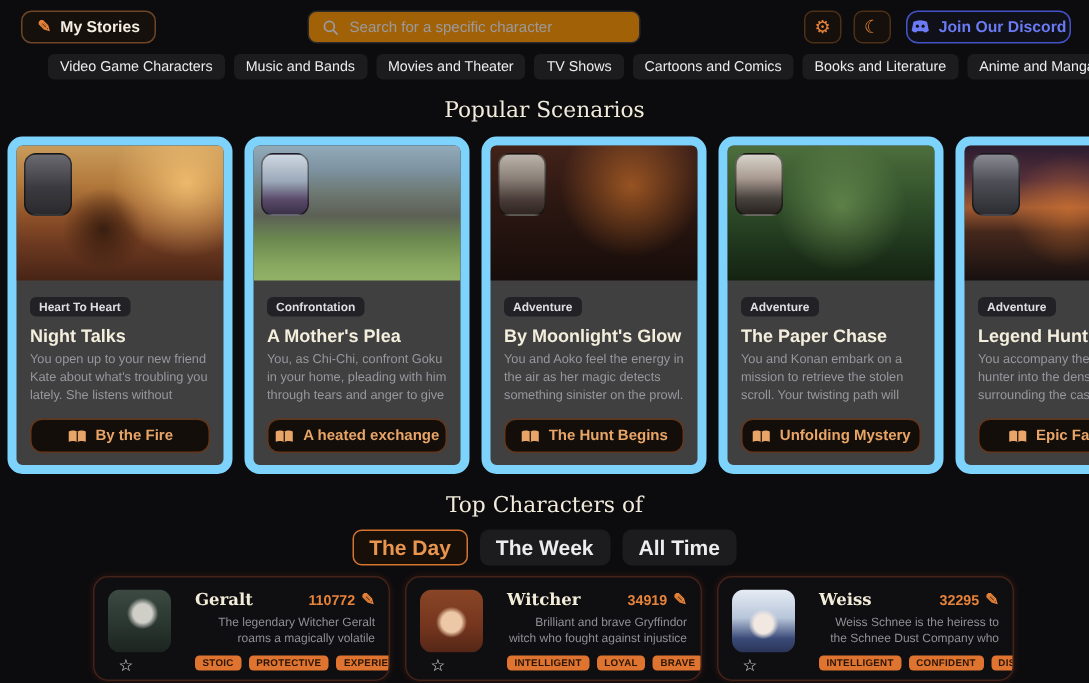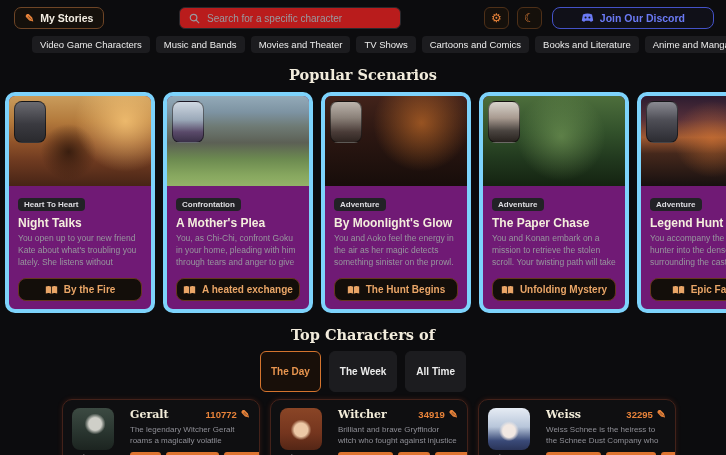--- a/index.html
+++ b/index.html
@@ -16,53 +16,53 @@
     display:flex; align-items:center; gap:6px;
     border:1px solid #6e4526; background:#15100b; border-radius:7px;
     padding:4px 10px; font-size:10.5px; font-weight:bold; color:#f3ede2; cursor:pointer;
   }
   .pencil { color:#e8833a; font-size:11px; line-height:1; }
   .searchwrap {
     flex:1; display:flex; justify-content:center;
   }
   .search {
     display:flex; align-items:center; gap:7px; width:222px; height:22px;
-    background:#b91c1c; border:1px solid #29292d; border-radius:6px; padding:0 9px;
+    background:#a16207; border:1px solid #29292d; border-radius:6px; padding:0 9px;
   }
   .search svg { flex:0 0 auto; }
   .search input {
     background:transparent; border:none; outline:none; width:100%;
     font-size:10px; color:#cfcfd4; font-family:"Liberation Sans", sans-serif;
   }
   .search input::placeholder { color:#9a9aa0; }
   .iconbtn {
     width:25px; height:22px; display:flex; align-items:center; justify-content:center;
     background:#15100b; border:1px solid #4e3018; border-radius:6px;
     color:#e8833a; font-size:12px; cursor:pointer; margin-left:8px; line-height:1;
   }
   .btn-discord {
     display:flex; align-items:center; gap:6px; margin-left:10px;
     border:1px solid #4452c8; background:#101018; border-radius:8px;
-    padding:4px 28px; font-size:10.5px; font-weight:bold; color:#6b7af5; cursor:pointer;
+    padding:4px 2px; font-size:10.5px; font-weight:bold; color:#6b7af5; cursor:pointer;
   }
   
   .nav { display:flex; gap:6px; padding:2px 10px 0 32px; }
   .nav-pill {
     background:#1c1c1f; border-radius:4px; padding:3px 8px;
     font-size:9.5px; color:#ececec; white-space:nowrap; cursor:pointer;
   }
   
   .sec-title {
-    text-align:center; font-family:"DejaVu Serif", serif; font-weight:bold;
+    text-align:center; font-family:"DejaVu Serif", serif; font-weight:normal;
     font-size:14.5px; color:#f2ecdc; margin-top:13px;
   }
   
   .scn-row { display:flex; gap:8px; padding-left:5px; margin-top:9px; width:800px; }
   .scn-card {
-    width:150px; flex:0 0 150px; background:#701a75; border:4px solid #7dd3fc;
+    width:150px; flex:0 0 150px; background:#404040; border:6px solid #7dd3fc;
     border-radius:10px; overflow:hidden;
   }
   .scn-img { height:90px; position:relative; }
   .scn-avatar {
     position:absolute; top:5px; left:5px; width:32px; height:42px;
     border-radius:8px; border:1px solid rgba(0,0,0,.5);
   }
   .img-1 { background:radial-gradient(circle at 82% 28%, rgba(250,200,120,.8), transparent 38%),
             radial-gradient(circle at 42% 62%, rgba(40,20,10,.8), transparent 28%),
             linear-gradient(180deg,#c99c5c 0%,#b37a3c 28%,#8f5229 52%,#6e3a20 72%,#472416 100%); }
@@ -90,41 +90,41 @@
   .scn-desc { font-size:8.5px; line-height:1.4; color:#97979e; height:36px; overflow:hidden; }
   .scn-btn {
     margin-top:9px; height:23px; border:1px solid #64371d; border-radius:8px;
     display:flex; align-items:center; justify-content:center; gap:6px;
     color:#e9a567; font-size:10px; font-weight:bold; cursor:pointer; background:#130e0a;text-align:center;
   }
   .scn-btn svg { flex:0 0 auto; }
   
   .tabs { display:flex; justify-content:center; gap:8px; margin-top:8px; }
   .tab {
-    background:#1c1c1f; border:1px solid #1c1c1f; border-radius:6px; padding:14px 10px;
-    font-size:10px; font-weight:bold; color:#ececec; cursor:pointer;text-align:right;
+    background:#1c1c1f; border:1px solid #1c1c1f; border-radius:6px; padding:3px 10px;
+    font-size:14px; font-weight:bold; color:#ececec; cursor:pointer;text-align:right;
   }
   .tab.active { border-color:#d4742e; color:#e8954f; background:#180f09; }
   .char-grid {
     margin:7px 0 0 62px; width:614px;
     display:grid; grid-template-columns:repeat(3,198px); gap:8px 10px;
   }
   .char-card {
     position:relative; height:70px; background:#0f0f11; border-radius:10px;
     border:1px solid #43221a; box-shadow:0 0 5px rgba(190,70,35,.22);
     padding:8px 9px 7px 9px; overflow:hidden;
   }
   .char-avatar { position:absolute; top:8px; left:9px; width:42px; height:42px; border-radius:8px; }
   .av-1 { background:radial-gradient(circle at 55% 38%, #cfcfc8 0 18%, transparent 30%),
            linear-gradient(180deg,#3c4a42 0%,#2a3630 55%,#1c2420 100%); }
   .av-2 { background:radial-gradient(circle at 50% 52%, #ecc8a6 0 22%, transparent 34%),
            linear-gradient(180deg,#8a4526 0%,#74351e 60%,#542616 100%); }
   .av-3 { background:radial-gradient(circle at 50% 55%, #f2e8e2 0 20%, transparent 32%),
            linear-gradient(180deg,#e6ecf4 0%,#b8c6da 45%,#3a4a78 78%,#2a3458 100%); }
-  .char-main { margin-left:58px; }
+  .char-main { margin-left:58px;text-align:right; }
   .char-toprow { display:flex; align-items:baseline; }
   .char-name { font-family:"DejaVu Serif", serif; font-weight:bold; font-size:11px; color:#f2ecd9; }
   .char-count { margin-left:auto; color:#e8833a; font-size:9.5px; font-weight:bold; }
   .char-count .pencil { margin-left:4px; }
   .char-desc { font-size:8px; line-height:1.4; color:#8f8f96; height:23px; overflow:hidden; margin-top:3px; }
   .char-tags { display:flex; gap:5px; margin-top:5px; }
   .char-tag {
     background:#de7430; color:#2b1505; border-radius:3px; padding:1.5px 5px;
     font-size:6.5px; font-weight:bold; letter-spacing:.2px; text-transform:uppercase; cursor:pointer;
   }

